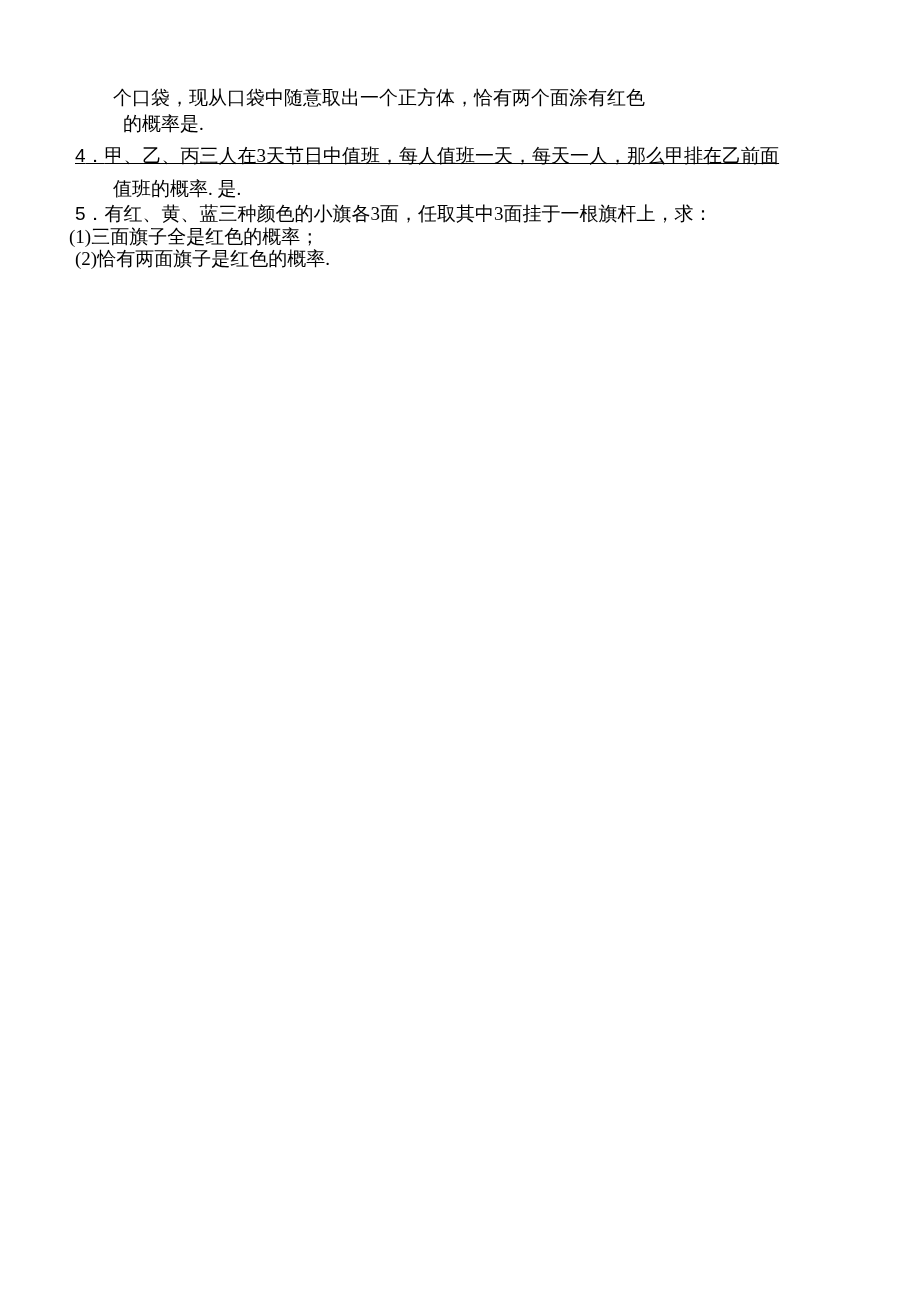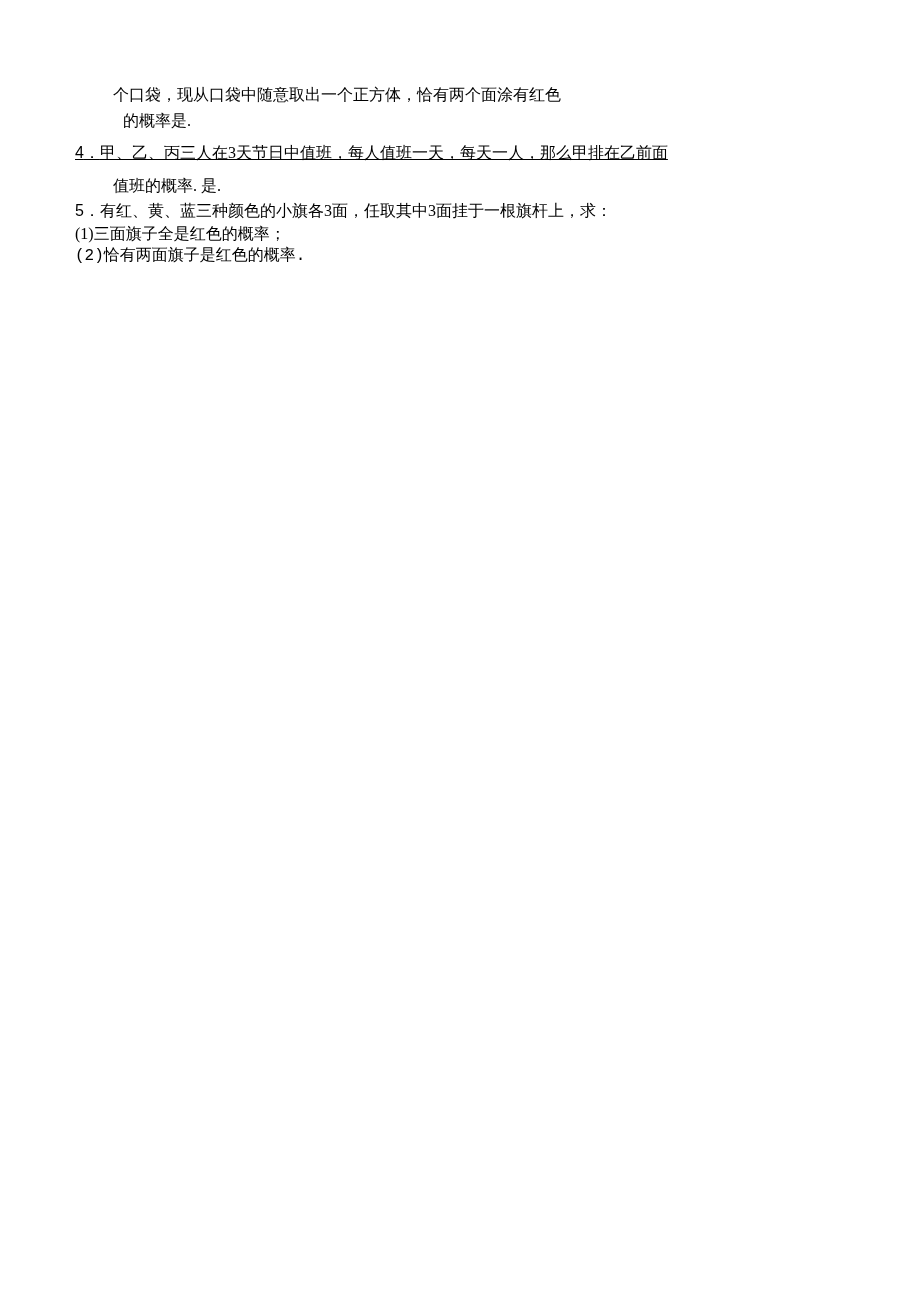--- a/index.html
+++ b/index.html
@@ -6,21 +6,21 @@
     margin: 0;
     padding: 0;
     background: #ffffff;
     width: 920px;
   }
   .page {
     position: relative;
     width: 920px;
     min-height: 1301px;
     font-family: "SimSun", "宋体", "Songti SC", serif;
-    font-size: 16px;
+    font-size: 19px;
     color: #000000;
     line-height: 1.55;
   }
   .line {
     position: absolute;
     white-space: nowrap;
   }
   .num {
     font-family: Arial, "Helvetica Neue", sans-serif;
   }
@@ -37,21 +37,21 @@
   <div class="line" style="left:75px; top:141px;text-decoration:underline;">
     <span class="num">4</span><span>．</span><span>甲、乙、丙三人在3天节日中值班，每人值班一天，每天一人，那么甲排在乙前面</span>
   </div>
 
   <div class="line" style="left:113px; top:174px;text-align:center;">值班的概率. 是.</div>
 
   <div class="line" style="left:75px; top:199px;">
     <span class="num">5</span><span>．</span><span>有红、黄、蓝三种颜色的小旗各3面，任取其中3面挂于一根旗杆上，求：</span>
   </div>
 
-  <div class="line" style="left:75px; top:222px;">
+  <div class="line" style="left:69px; top:222px;">
     <span>(1)</span><span>三面旗子全是红色的概率；</span>
   </div>
 
-  <div class="line" style="left:75px; top:244px;font-family:Liberation Mono, monospace;">
+  <div class="line" style="left:75px; top:244px;">
     <span>(2)</span><span>恰有两面旗子是红色的概率.</span>
   </div>
 
 </div>
 
 </body></html>

